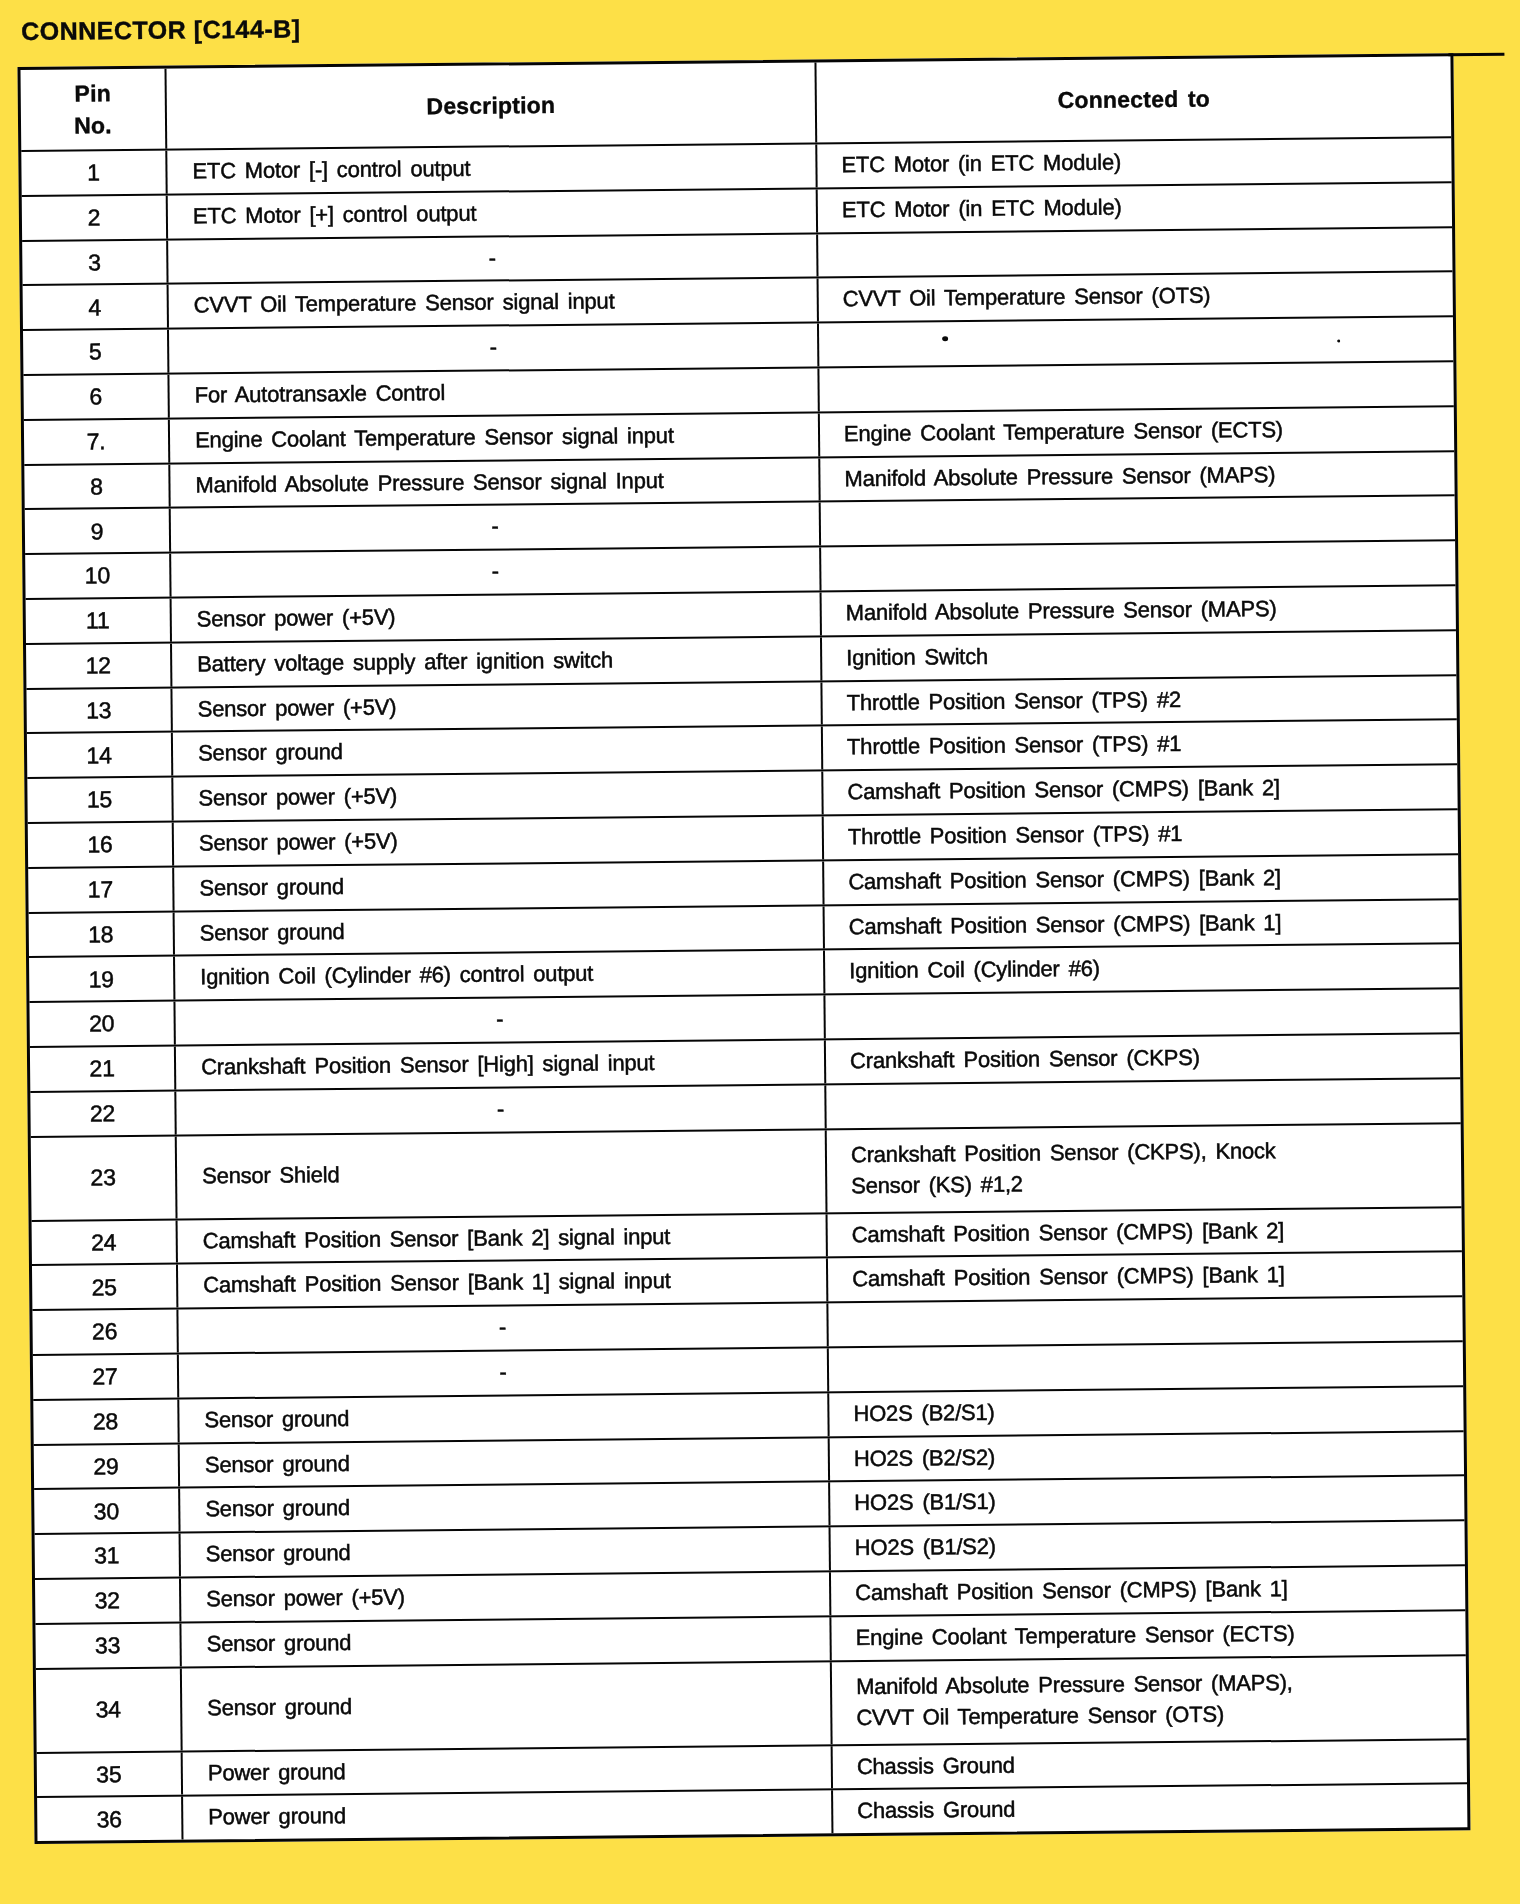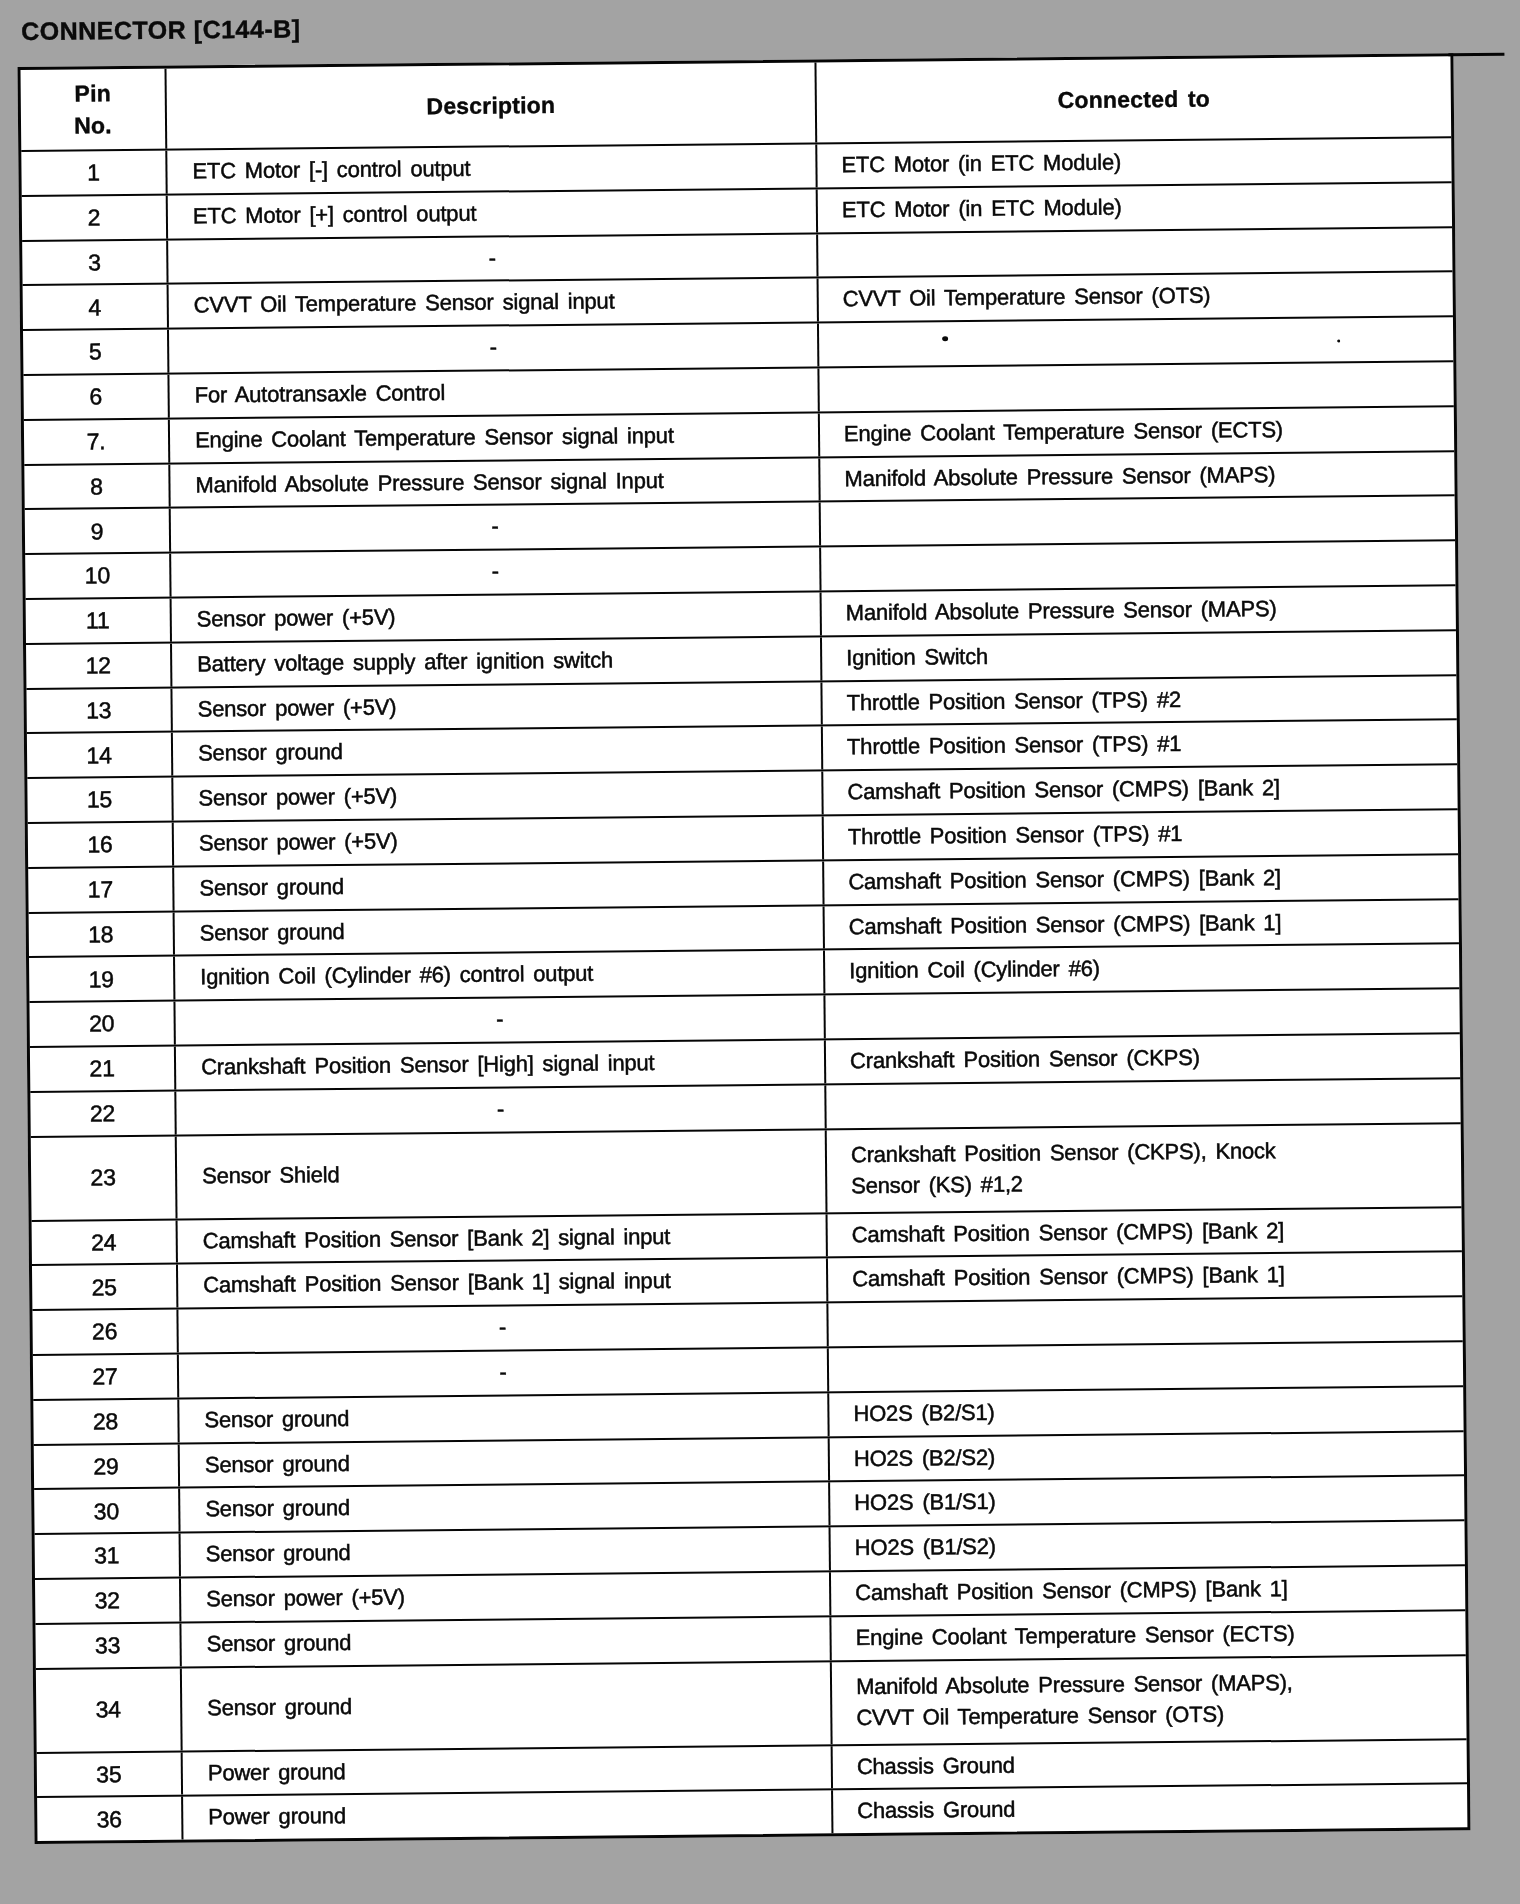--- a/index.html
+++ b/index.html
@@ -1,19 +1,19 @@
 <!DOCTYPE html>
 <html><head>
 <meta charset="utf-8">
 <style>
   html,body{margin:0;padding:0;background:#e8e8e8;}
   .page{
     position:relative;
     width:1520px;height:1904px;
-    background:#a3a3a3;
+    background:#fde047;
     overflow:hidden;
     font-family:"Liberation Sans","DejaVu Sans",sans-serif;
     color:#0a0a0a;
   }
   .sheet{
     position:absolute;inset:0;
     transform:rotate(-0.55deg);
     transform-origin:50% 50%;
   }
   .doc-title{

